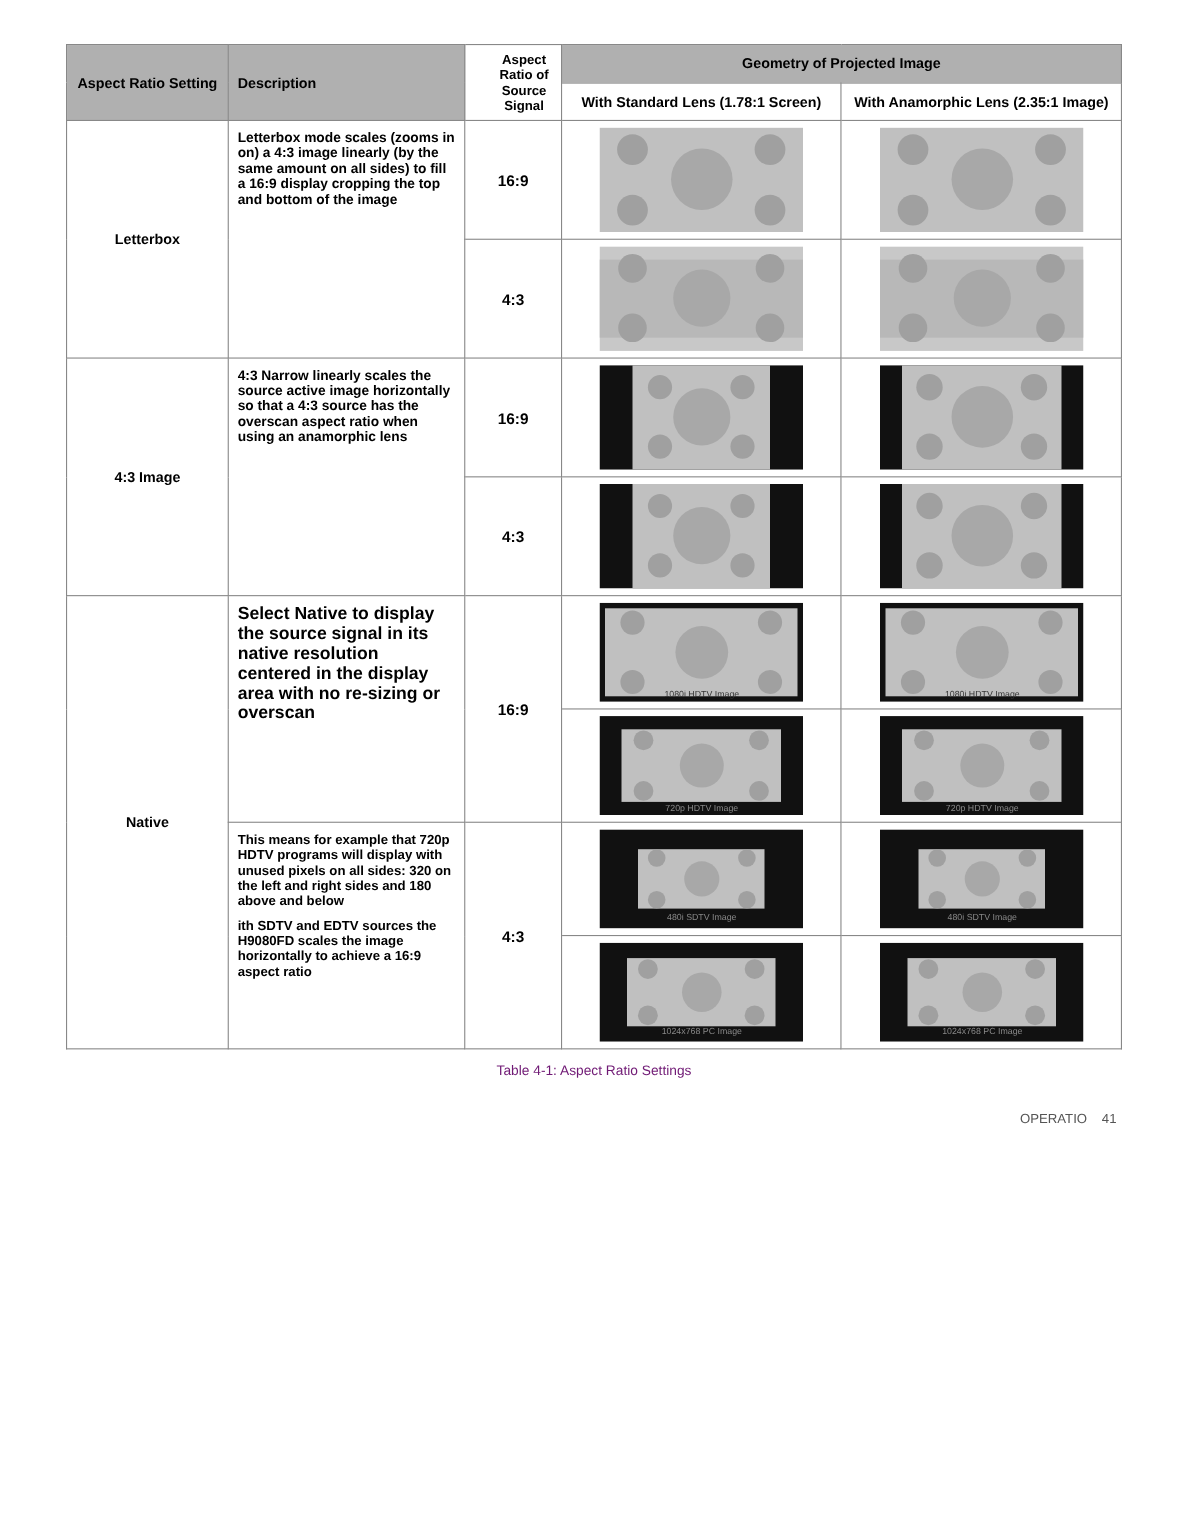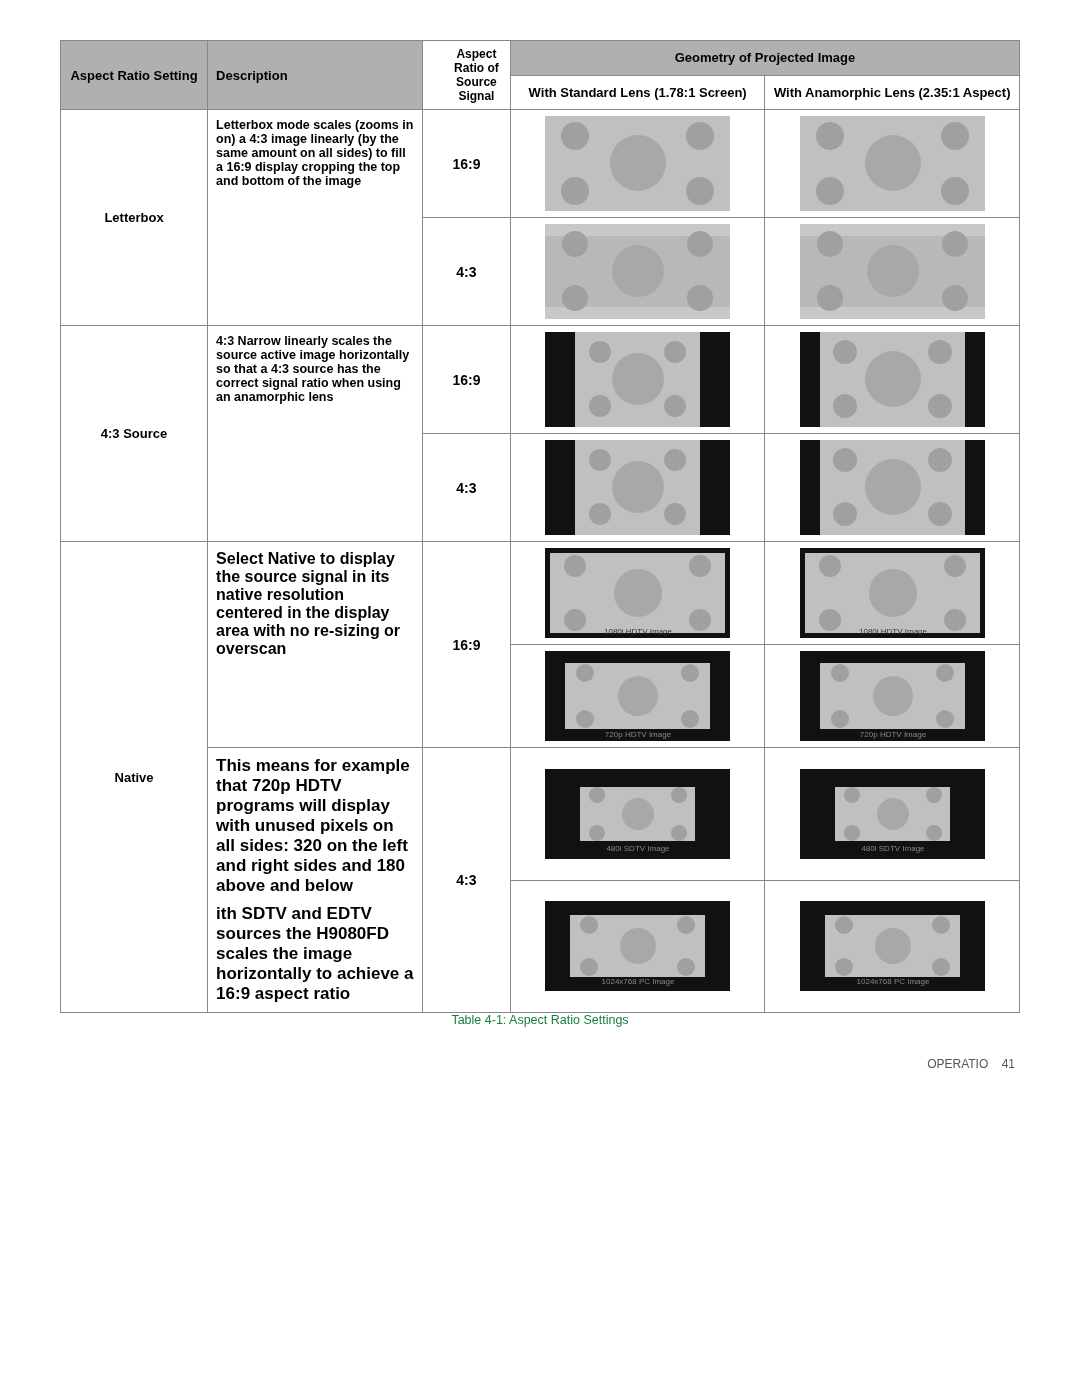--- a/index.html
+++ b/index.html
@@ -71,22 +71,22 @@
     .col-anamorphic-lens {
       width: 220px;
       text-align: center;
       vertical-align: middle;
       padding: 6px;
     }
 
     .caption {
       text-align: center;
       font-size: 12.5px;
-      margin-top: 0;
-      color: #15803d;
+      margin-top: 12px;
+      color: #701a75;
     }
 
     .footer-row {
       text-align: right;
       margin-top: 30px;
       font-size: 12px;
       color: #555;
       padding-right: 5px;
     }
 
@@ -121,21 +121,21 @@
         </th>
         <th colspan="2" class="header-row header-geometry">
           <span>Geometry of Projected Image</span>
         </th>
       </tr>
       <tr>
         <th class="header-row" style="text-align:center;">
           <span>With Standard Lens (1.78:1 Screen)</span>
         </th>
         <th class="header-row" style="text-align:center;">
-          <span>With Anamorphic Lens (2.35:1 Aspect)</span>
+          <span>With Anamorphic Lens (2.35:1 Image)</span>
         </th>
       </tr>
     </thead>
     <tbody>
 
       <tr>
         <td class="col-aspect-setting" rowspan="2">
           <span>Letterbox</span>
         </td>
         <td class="col-description" rowspan="2">
@@ -190,24 +190,24 @@
             <circle cx="93" cy="47" r="26" fill="#a8a8a8"></circle>
             <circle cx="155" cy="20" r="13" fill="#a0a0a0"></circle>
             <circle cx="30" cy="74" r="13" fill="#a0a0a0"></circle>
             <circle cx="155" cy="74" r="13" fill="#a0a0a0"></circle>
           </svg>
         </td>
       </tr>
 
       <tr>
         <td class="col-aspect-setting" rowspan="2">
-          <span>4:3 Source</span>
+          <span>4:3 Image</span>
         </td>
         <td class="col-description" rowspan="2">
-          <span>4:3 Narrow linearly scales the source active image horizontally so that a 4:3 source has the correct signal ratio when using an anamorphic lens</span>
+          <span>4:3 Narrow linearly scales the source active image horizontally so that a 4:3 source has the overscan aspect ratio when using an anamorphic lens</span>
         </td>
         <td class="col-aspect-source">16:9</td>
         <td class="col-standard-lens">
 
           <svg class="proj-svg" width="185" height="95" viewBox="0 0 185 95">
             <rect width="185" height="95" fill="#111"></rect>
             <rect x="30" y="0" width="125" height="95" fill="#c0c0c0"></rect>
             <circle cx="93" cy="47" r="26" fill="#a8a8a8"></circle>
             <circle cx="55" cy="20" r="11" fill="#a0a0a0"></circle>
             <circle cx="130" cy="20" r="11" fill="#a0a0a0"></circle>
@@ -311,21 +311,21 @@
             <circle cx="40" cy="22" r="9" fill="#a0a0a0"></circle>
             <circle cx="145" cy="22" r="9" fill="#a0a0a0"></circle>
             <circle cx="40" cy="68" r="9" fill="#a0a0a0"></circle>
             <circle cx="145" cy="68" r="9" fill="#a0a0a0"></circle>
             <text x="93" y="86" text-anchor="middle" font-size="8" fill="#888">720p HDTV Image</text>
           </svg>
         </td>
       </tr>
 
       <tr>
-        <td class="col-description" rowspan="2" style="font-weight:bold; font-size:17px; vertical-align:top; padding:8px;">
+        <td class="col-description" rowspan="2" style="font-weight:bold; font-size:12px; vertical-align:top; padding:8px;">
           <div style="margin-bottom:8px;"><span>This means for example that 720p HDTV programs will display with unused pixels on all sides: 320 on the left and right sides and 180 above and below</span></div>
           <div><span>ith SDTV and EDTV sources the H9080FD scales the image horizontally to achieve a 16:9 aspect ratio</span></div>
         </td>
         <td class="col-aspect-source" rowspan="2">4:3</td>
         <td class="col-standard-lens">
           <svg class="proj-svg" width="185" height="90" viewBox="0 0 185 90">
             <rect width="185" height="90" fill="#111"></rect>
             <rect x="35" y="18" width="115" height="54" fill="#c0c0c0"></rect>
             <circle cx="93" cy="45" r="16" fill="#a8a8a8"></circle>
             <circle cx="52" cy="26" r="8" fill="#a0a0a0"></circle>

